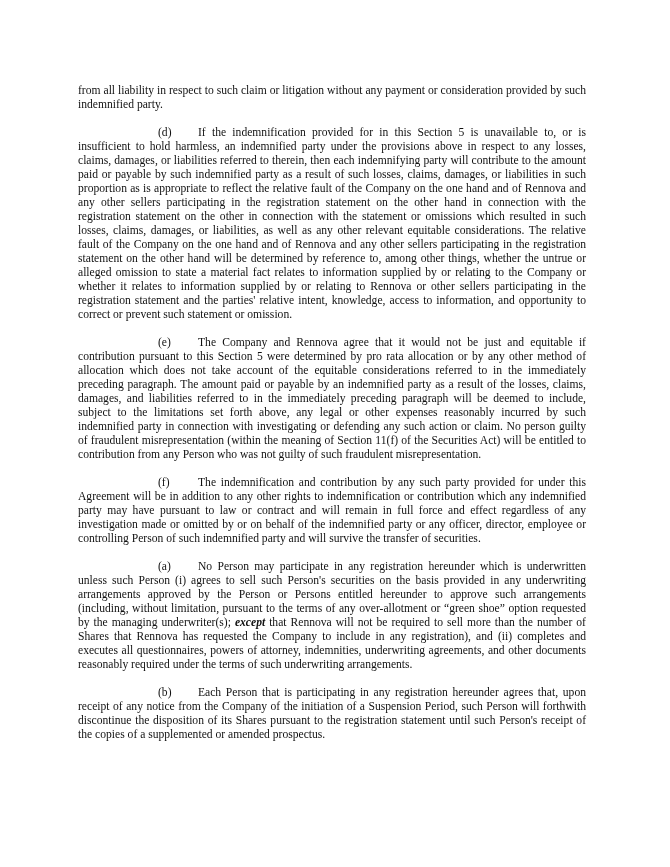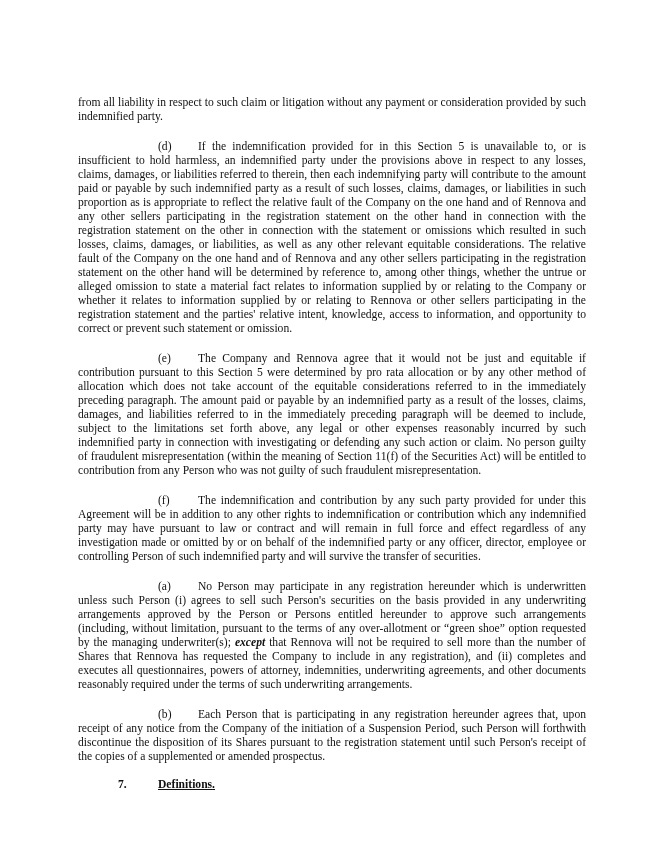--- a/index.html
+++ b/index.html
@@ -2,21 +2,21 @@
 <html><head>
 <meta charset="utf-8">
 <style>
   html, body { margin: 0; padding: 0; background: #ffffff; }
   body { width: 670px; height: 867px; overflow: hidden; position: relative; }
   .page {
     position: absolute; left: 78px; top: 80px; width: 508px;
     font-family: "Liberation Serif", serif; font-size: 11.6px; line-height: 14px;
     color: #111111;
   }
-  p { margin: 16px 0 14px 0; text-align: justify; text-align-last: left; }
+  p { margin: 4px 0 14px 0; text-align: justify; text-align-last: left; }
   .sub { display: inline-block; margin-left: 80px; width: 40px; }
   .heading { margin: 0 0 14px 0; font-weight: bold; }
   .heading .num { display: inline-block; width: 40px; margin-left: 40px; }
   .heading .title { text-decoration: underline; }
   b { font-weight: normal; }
   i.em { font-style: italic; font-weight: bold; font-family: Liberation Serif, serif; }
 </style>
 </head>
 <body>
 
@@ -28,15 +28,14 @@
 
   <p><span class="sub">(e)</span><span>The Company and Rennova agree that it would not be just and equitable if contribution pursuant to this </span><b>Section 5</b><span> were determined by pro rata allocation or by any other method of allocation which does not take account of the equitable considerations referred to in the immediately preceding paragraph. The amount paid or payable by an indemnified party as a result of the losses, claims, damages, and liabilities referred to in the immediately preceding paragraph will be deemed to include, subject to the limitations set forth above, any legal or other expenses reasonably incurred by such indemnified party in connection with investigating or defending any such action or claim. No person guilty of fraudulent misrepresentation (within the meaning of Section 11(f) of the Securities Act) will be entitled to contribution from any Person who was not guilty of such fraudulent misrepresentation.</span></p>
 
   <p><span class="sub">(f)</span><span>The indemnification and contribution by any such party provided for under this Agreement will be in addition to any other rights to indemnification or contribution which any indemnified party may have pursuant to law or contract and will remain in full force and effect regardless of any investigation made or omitted by or on behalf of the indemnified party or any officer, director, employee or controlling Person of such indemnified party and will survive the transfer of securities.</span></p>
 
 
   <p><span class="sub">(a)</span><span>No Person may participate in any registration hereunder which is underwritten unless such Person (i) agrees to sell such Person's securities on the basis provided in any underwriting arrangements approved by the Person or Persons entitled hereunder to approve such arrangements (including, without limitation, pursuant to the terms of any over-allotment or “green shoe” option requested by the managing underwriter(s); </span><i class="em">except</i><span> that Rennova will not be required to sell more than the number of Shares that Rennova has requested the Company to include in any registration), and (ii) completes and executes all questionnaires, powers of attorney, indemnities, underwriting agreements, and other documents reasonably required under the terms of such underwriting arrangements.</span></p>
 
   <p><span class="sub">(b)</span><span>Each Person that is participating in any registration hereunder agrees that, upon receipt of any notice from the Company of the initiation of a Suspension Period, such Person will forthwith discontinue the disposition of its Shares pursuant to the registration statement until such Person's receipt of the copies of a supplemented or amended prospectus.</span></p>
 
-  <div class="heading"><span class="num">7.</span><span class="title">Definitions</span><span class="title">.</span></div>
 
 </div>
 
 </body></html>

